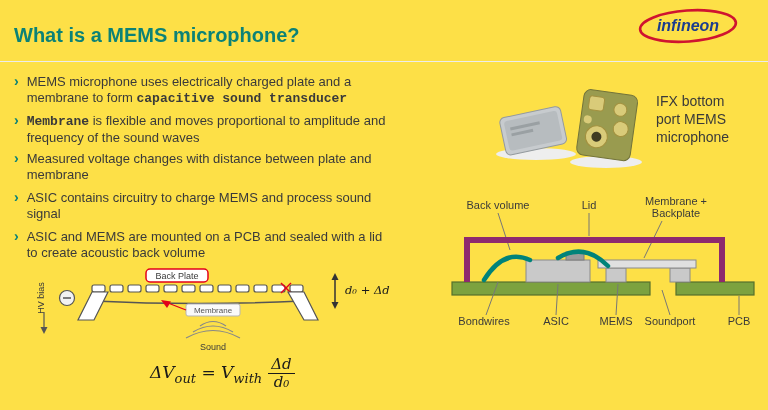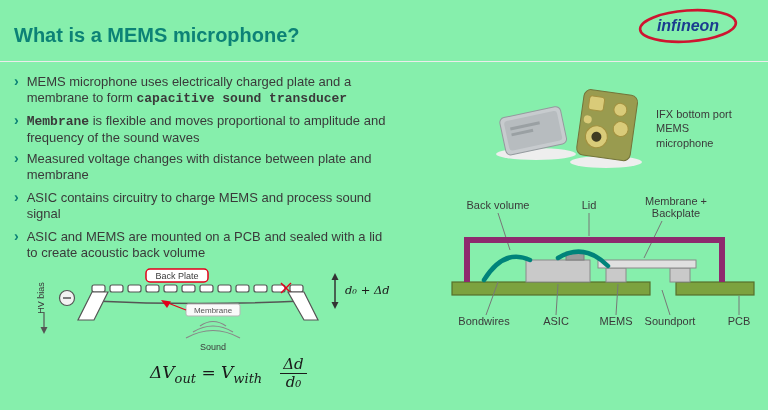--- a/index.html
+++ b/index.html
@@ -3,45 +3,45 @@
 <meta charset="utf-8">
 <style>
   :root{
     --accent-teal:#0c8276; --text-dark:#3a3a3a; --infineon-red:#cf1430;
     --infineon-blue:#1b3d8f; --highlight-red:#e2001a; --lid-purple:#8e2a6e;
     --pcb-green:#7ca23f; --pcb-green-dark:#566f2b; --bondwire-teal:#00837a;
   }
   *{box-sizing:border-box;}
   html,body{margin:0;padding:0;background:#fff;}
   .slide{
-    position:relative;width:768px;height:410px;background:#86efac;overflow:hidden;
+    position:relative;width:768px;height:410px;background:#fde047;overflow:hidden;
     font-family:"Liberation Sans",sans-serif;color:var(--text-dark,#3a3a3a);
   }
   .page-title{
     position:absolute;left:14px;top:24px;margin:0;
     font-size:20px;font-weight:bold;color:var(--accent-teal,#0c8276);
   }
   .logo{position:absolute;right:28px;top:6px;width:104px;height:40px;}
   .divider{position:absolute;left:0;top:61px;width:768px;height:1px;background:#ececec;}
   .bullets{position:absolute;left:14px;top:74px;width:400px;margin:0;padding:0;list-style:none;}
   .bullets li{display:flex;gap:8px;margin-bottom:6px;font-size:13px;line-height:1.22;}
   .chev{color:var(--accent-teal,#0c8276);font-weight:bold;font-size:14px;line-height:1.1;flex:0 0 auto;}
   .btext{width:368px;}
   .btext b{font-weight:bold;font-family:Liberation Mono, monospace;}
   .schematic{position:absolute;left:32px;top:268px;width:372px;height:88px;}
   .formula{
     position:absolute;left:150px;top:356px;white-space:nowrap;
     font-family:"DejaVu Serif",serif;font-style:italic;font-size:17px;color:#1a1a1a;
   }
   .formula sub{font-size:13px;}
   .frac{display:inline-flex;flex-direction:column;align-items:center;vertical-align:middle;
-    margin-left:18px;font-size:15px;line-height:1.15;text-align:center;}
+    margin-left:6px;font-size:15px;line-height:1.15;text-align:center;}
   .frac .num{border-bottom:1.4px solid #1a1a1a;padding:0 3px;}
   .photo{position:absolute;left:494px;top:78px;width:154px;height:96px;}
-  .photo-caption{position:absolute;left:656px;top:92px;width:82px;font-size:11px;line-height:1.3;margin-top:15px;}
+  .photo-caption{position:absolute;left:656px;top:92px;width:82px;font-size:14px;line-height:1.3;}
   .xsection{position:absolute;left:446px;top:194px;width:316px;height:140px;}
   svg text{fill:var(--text-dark,#3a3a3a);font-family:"Liberation Sans",sans-serif;}
   .t11{font-size:11px;}
   .t9{font-size:9px;}
   .t8{font-size:8px;fill:#555;}
   .math{font-family:"DejaVu Serif",serif;font-style:italic;font-size:11.5px;fill:#1a1a1a;}
   .leader{stroke:#777;stroke-width:1;fill:none;}
   .outline{fill:#fff;stroke:#555;stroke-width:1.2;}
   .grayblk{fill:#c9c9c9;stroke:#8a8a8a;stroke-width:1;}
 </style>

